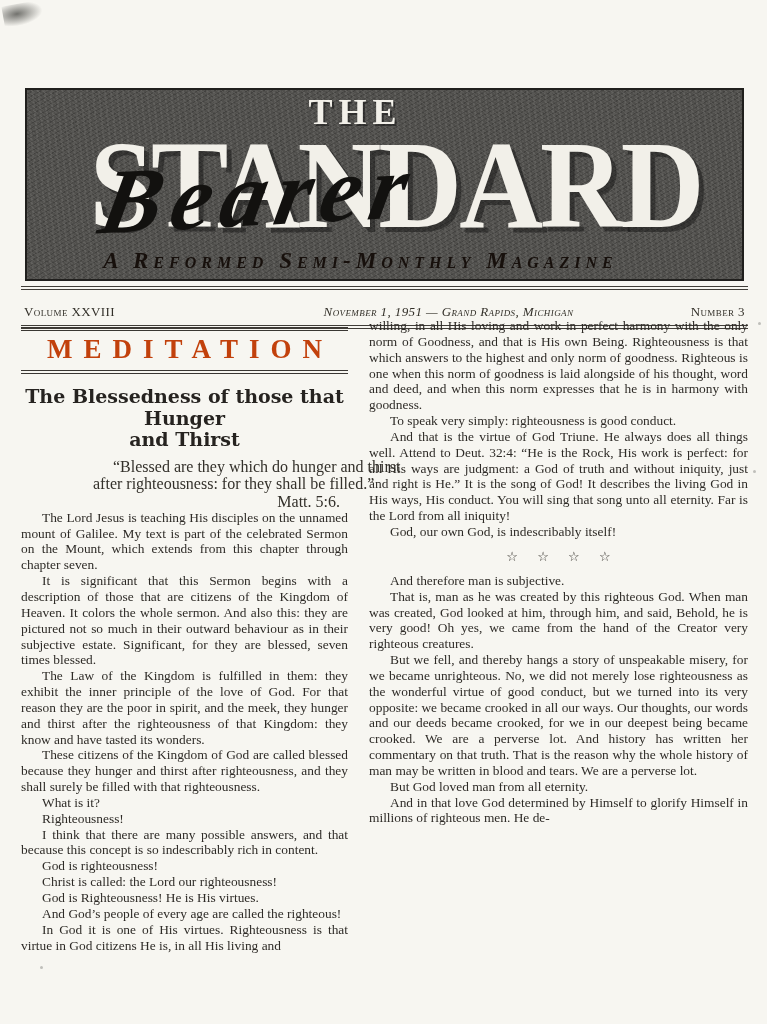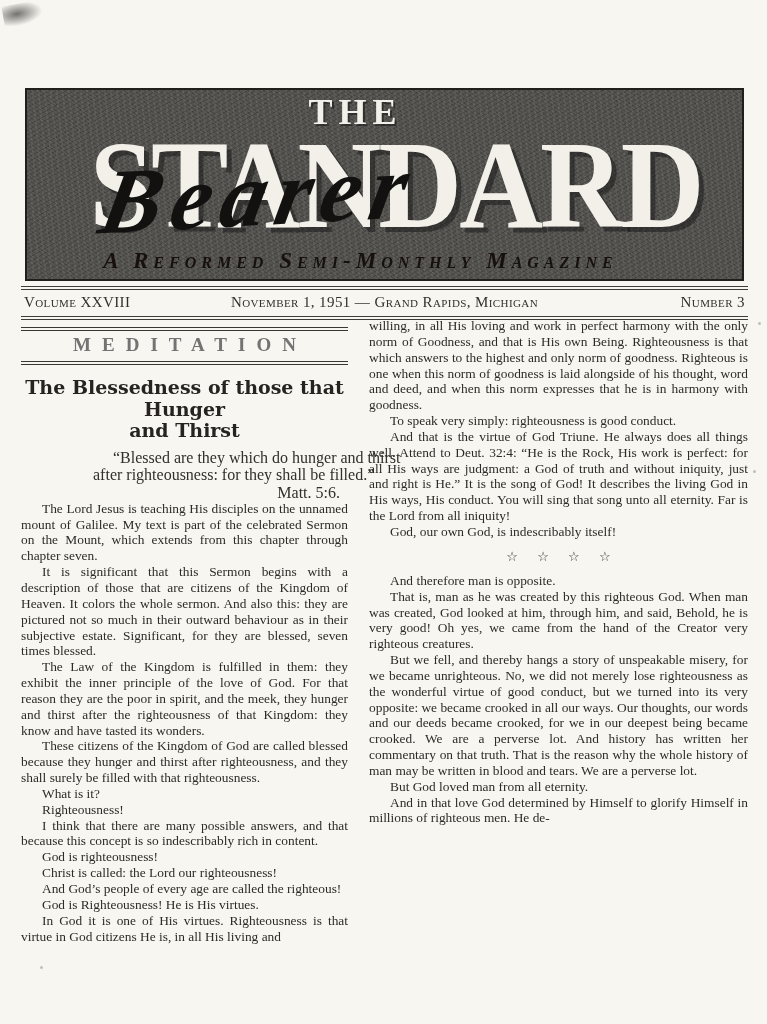--- a/index.html
+++ b/index.html
@@ -48,41 +48,41 @@
     position:absolute;bottom:5px;left:0;width:100%;text-align:center;text-indent:-48px;
     font-style:italic;font-weight:bold;font-variant:small-caps;
     font-size:23px;letter-spacing:5px;color:#16514e00; color:#17100c;
     white-space:nowrap;
   }
 
   
   .issueline{
     position:absolute;left:21px;top:286px;width:727px;box-sizing:border-box;
     border-top:4px double #403d38;border-bottom:4px double #403d38;
-    padding:4px 3px 5px 3px;display:flex;align-items:baseline;
-    font-variant:small-caps;font-size:15px;letter-spacing:.4px;color:#333029;
+    padding:14px 3px 5px 3px;display:flex;align-items:baseline;
+    font-variant:small-caps;font-size:13px;letter-spacing:.4px;color:#333029;
   }
   .issueline .vol{flex:1;text-align:left;}
-  .issueline .date{flex:2.2;text-align:center;}
+  .issueline .date{flex:2.2;text-align:right;font-style:italic;}
   .issueline .num{flex:1;text-align:right;}
 
   
   .columns{
     position:absolute;left:21px;top:318px;width:727px;display:flex;gap:21px;
   }
   .col-left{width:327px;}
   .col-right{width:379px;}
 
   .meditation-box{
     margin-top:9px;border-top:4px double #3a3733;border-bottom:4px double #3a3733;
     padding:3px 0 5px 0;text-align:center;
   }
   .meditation-box h1{
-    margin:0;font-size:19px;font-weight:bold;letter-spacing:11px;text-indent:11px;
-    color:#737373;
+    margin:0;font-size:27px;font-weight:bold;letter-spacing:11px;text-indent:11px;
+    color:#c2410c;
   }
   .article-title{
     margin:12px 0 0 0;text-align:center;font-weight:bold;font-size:19px;line-height:1.14;
     font-family:"DejaVu Serif",serif;color:#262320;
   }
   .epigraph{
     margin:7px 2px 0 72px;font-size:16px;line-height:1.08;color:#33302a;
   }
   .epigraph .ep-l1{text-indent:20px;white-space:nowrap;}
   .epigraph .ep-l2{white-space:nowrap;}
@@ -137,32 +137,32 @@
       </div>
       <p class="ind">The Lord Jesus is teaching His disciples on the unnamed mount of Galilee. My text is part of the celebrated Sermon on the Mount, which extends from this chapter through chapter seven.</p>
       <p class="ind">It is significant that this Sermon begins with a description of those that are citizens of the Kingdom of Heaven. It colors the whole sermon. And also this: they are pictured not so much in their outward behaviour as in their subjective estate. Significant, for they are blessed, seven times blessed.</p>
       <p class="ind">The Law of the Kingdom is fulfilled in them: they exhibit the inner principle of the love of God. For that reason they are the poor in spirit, and the meek, they hunger and thirst after the righteousness of that Kingdom: they know and have tasted its wonders.</p>
       <p class="ind">These citizens of the Kingdom of God are called blessed because they hunger and thirst after righteousness, and they shall surely be filled with that righteousness.</p>
       <p class="ind">What is it?</p>
       <p class="ind">Righteousness!</p>
       <p class="ind">I think that there are many possible answers, and that because this concept is so indescribably rich in content.</p>
       <p class="ind">God is righteousness!</p>
       <p class="ind">Christ is called: the Lord our righteousness!</p>
+      <p class="ind">God is Righteousness! He is His virtues.</p>
       <p class="ind">And God’s people of every age are called the righteous!</p>
-      <p class="ind">God is Righteousness! He is His virtues.</p>
       <p class="ind">In God it is one of His virtues. Righteousness is that virtue in God citizens He is, in all His living and</p>
     </div>
 
     <div class="col col-right">
       <p>willing, in all His loving and work in perfect harmony with the only norm of Goodness, and that is His own Being. Righteousness is that which answers to the highest and only norm of goodness. Righteous is one when this norm of goodness is laid alongside of his thought, word and deed, and when this norm expresses that he is in harmony with goodness.</p>
       <p class="ind">To speak very simply: righteousness is good conduct.</p>
       <p class="ind">And that is the virtue of God Triune. He always does all things well. Attend to Deut. 32:4: “He is the Rock, His work is perfect: for all His ways are judgment: a God of truth and without iniquity, just and right is He.” It is the song of God! It describes the living God in His ways, His conduct. You will sing that song unto all eternity. Far is the Lord from all iniquity!</p>
       <p class="ind">God, our own God, is indescribably itself!</p>
       <div class="stars">☆ ☆ ☆ ☆</div>
-      <p class="ind">And therefore man is opposite.</p>
+      <p class="ind">And therefore man is subjective.</p>
       <p class="ind">That is, man as he was created by this righteous God. When man was created, God looked at him, through him, and said, Behold, he is very good! Oh yes, we came from the hand of the Creator very righteous creatures.</p>
       <p class="ind">But we fell, and thereby hangs a story of unspeakable misery, for we became unrighteous. No, we did not merely lose righteousness as the wonderful virtue of good conduct, but we turned into its very opposite: we became crooked in all our ways. Our thoughts, our words and our deeds became crooked, for we in our deepest being became crooked. We are a perverse lot. And history has written her commentary on that truth. That is the reason why the whole history of man may be written in blood and tears. We are a perverse lot.</p>
       <p class="ind">But God loved man from all eternity.</p>
       <p class="ind">And in that love God determined by Himself to glorify Himself in millions of righteous men. He de-</p>
     </div>
 
   </div>
 </div>
 
 </body></html>

